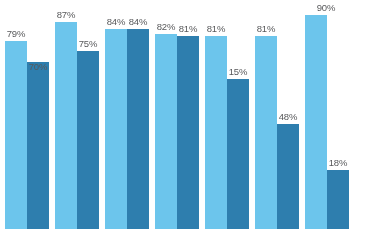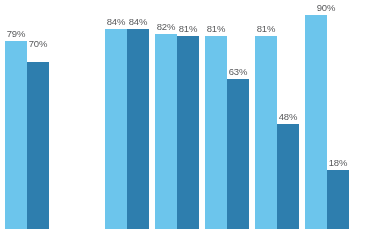--- a/index.html
+++ b/index.html
@@ -60,21 +60,31 @@
 
 <div id="chart-root">
   <div class="plot-area">
       <div class="bar-group" style="left: 5px; width: 53px;">
         <div class="bar-wrap" style="left: 0px; width: 22px;">
           <div class="bar light" style="height: 188px; background: rgb(108, 197, 236);"></div>
           <div class="bar-label" style="bottom: 190px;">79%</div>
         </div>
         <div class="bar-wrap" style="left: 22px; width: 22px;">
           <div class="bar dark" style="height: 167px; background: rgb(46, 126, 174);"></div>
-          <div class="bar-label" style="bottom: 180px;">70%</div>
+          <div class="bar-label" style="bottom: 157px;">70%</div>
+        </div>
+      </div>
+      <div class="bar-group" style="left: 55px; width: 44px;">
+        <div class="bar-wrap" style="left: 0px; width: 22px;">
+          <div class="bar light" style="height: 207px; background: rgb(108, 197, 236);"></div>
+          <div class="bar-label" style="bottom: 209px;">87%</div>
+        </div>
+        <div class="bar-wrap" style="left: 22px; width: 22px;">
+          <div class="bar dark" style="height: 178px; background: rgb(46, 126, 174);"></div>
+          <div class="bar-label" style="bottom: 180px;">75%</div>
         </div>
       </div>
       <div class="bar-group" style="left: 105px; width: 44px;">
         <div class="bar-wrap" style="left: 0px; width: 22px;">
           <div class="bar light" style="height: 200px; background: rgb(108, 197, 236);"></div>
           <div class="bar-label" style="bottom: 202px;">84%</div>
         </div>
         <div class="bar-wrap" style="left: 22px; width: 22px;">
           <div class="bar dark" style="height: 200px; background: rgb(46, 126, 174);"></div>
           <div class="bar-label" style="bottom: 202px;">84%</div>
@@ -90,21 +100,21 @@
           <div class="bar-label" style="bottom: 195px;">81%</div>
         </div>
       </div>
       <div class="bar-group" style="left: 205px; width: 44px;">
         <div class="bar-wrap" style="left: 0px; width: 22px;">
           <div class="bar light" style="height: 193px; background: rgb(108, 197, 236);"></div>
           <div class="bar-label" style="bottom: 195px;">81%</div>
         </div>
         <div class="bar-wrap" style="left: 22px; width: 22px;">
           <div class="bar dark" style="height: 150px; background: rgb(46, 126, 174);"></div>
-          <div class="bar-label" style="bottom: 152px;">63%</div>
+          <div class="bar-label" style="bottom: 152px;">15%</div>
         </div>
       </div>
       <div class="bar-group" style="left: 255px; width: 44px;">
         <div class="bar-wrap" style="left: 0px; width: 22px;">
           <div class="bar light" style="height: 193px; background: rgb(108, 197, 236);"></div>
           <div class="bar-label" style="bottom: 195px;">81%</div>
         </div>
         <div class="bar-wrap" style="left: 22px; width: 22px;">
           <div class="bar dark" style="height: 105px; background: rgb(46, 126, 174);"></div>
           <div class="bar-label" style="bottom: 107px;">48%</div>

